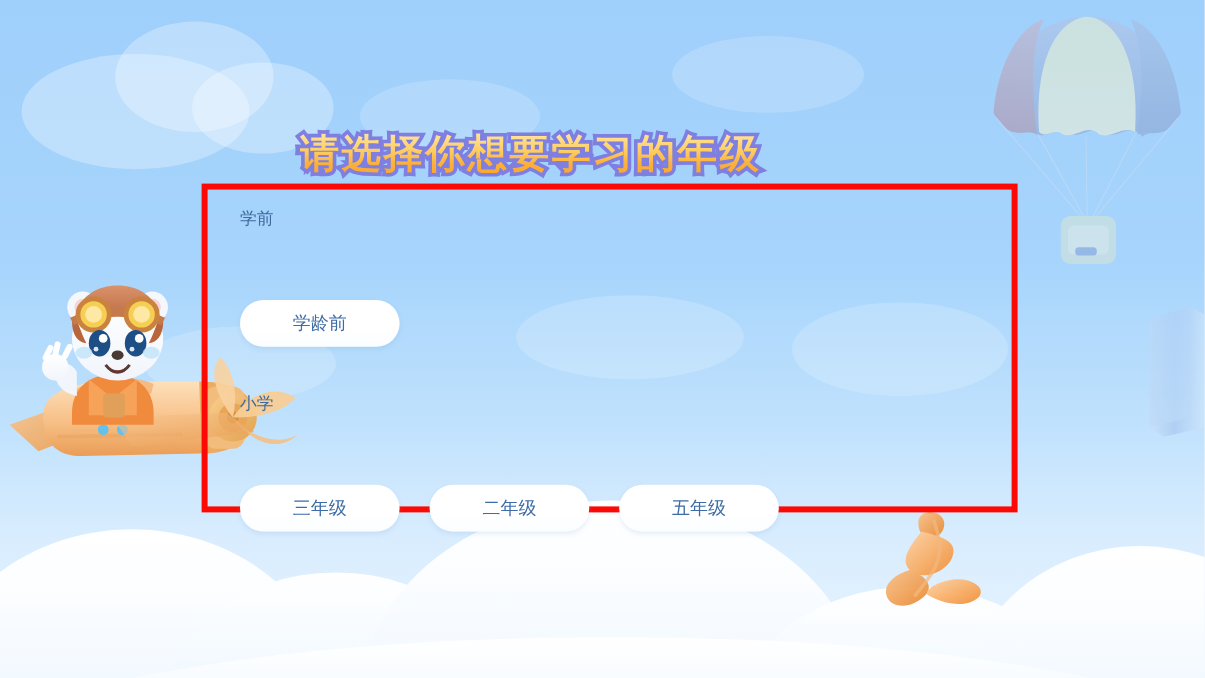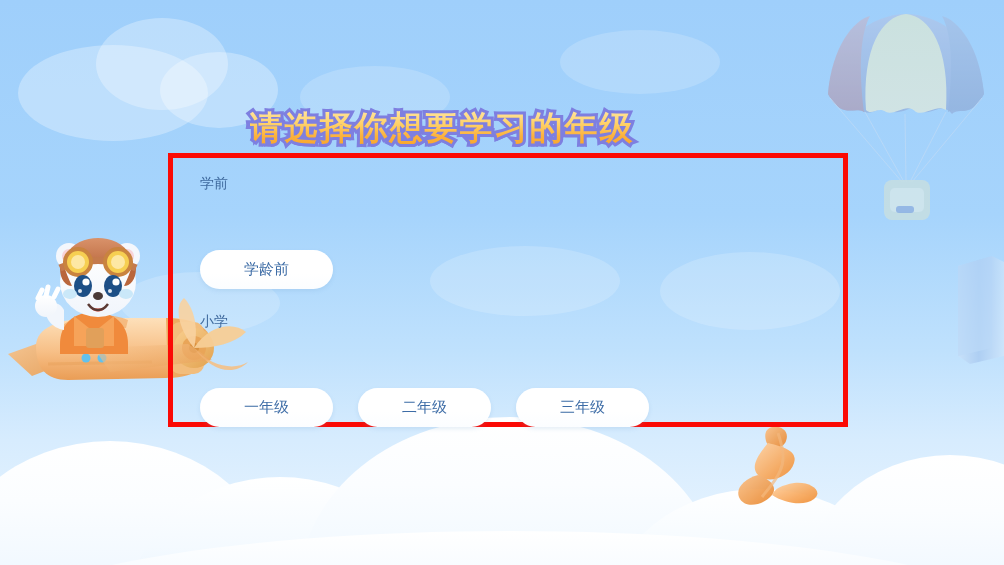--- a/index.html
+++ b/index.html
@@ -151,21 +151,21 @@
   }
 
   .section-label {
     font-size: 14px;
     color: #3f6a9e;
     line-height: 20px;
     margin: 0 0 9px 0;
     font-family: "DejaVu Sans", "Liberation Sans", sans-serif;
   }
   .section-label.second {
-    margin-top: 22px;
+    margin-top: 38px;
   }
 
   .pill-row {
     display: flex;
     flex-wrap: wrap;
     gap: 25px 25px;
     width: 620px;
   }
 
   .pill {
@@ -373,21 +373,21 @@
 
   <div class="panel">
 
     <div class="section-label">学前</div>
     <div class="pill-row">
       <div class="pill">学龄前</div>
     </div>
 
     <div class="section-label second">小学</div>
     <div class="pill-row">
-      <div class="pill">一年级</div>
+      <div class="pill">三年级</div>
       <div class="pill">二年级</div>
-      <div class="pill">三年级</div>
+      <div class="pill">五年级</div>
     </div>
   </div>
 
   <div class="red-frame"></div>
 
 </div>
 
 </body></html>

